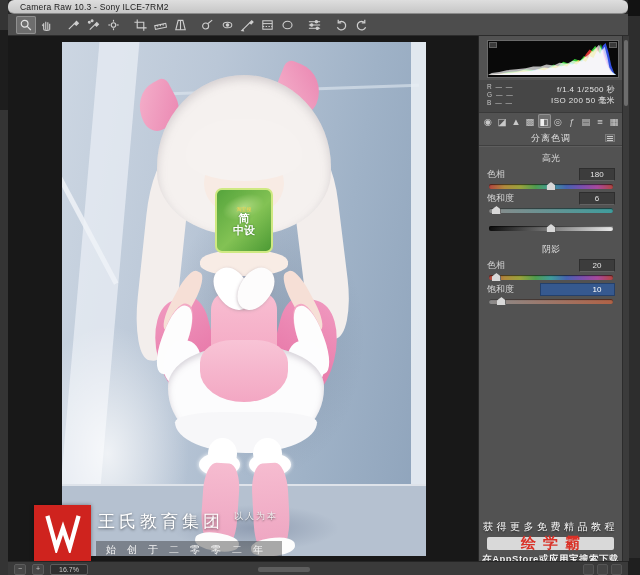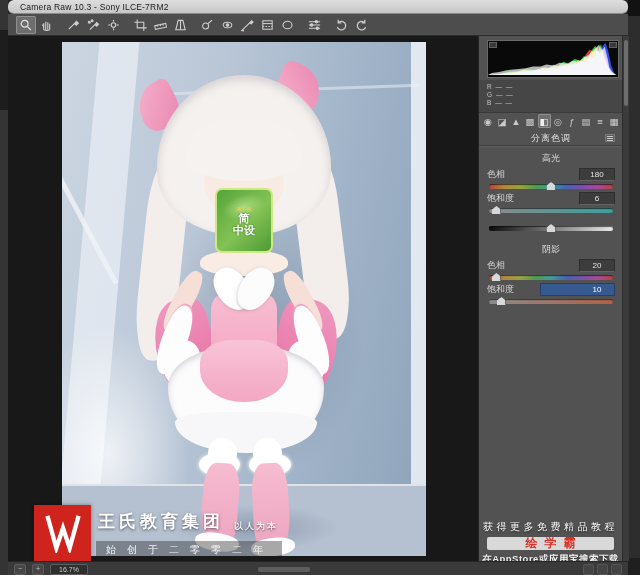--- a/index.html
+++ b/index.html
@@ -89,21 +89,21 @@
   .boot-l{position:absolute;left:38.5%;top:82%;width:10%;height:17%;background:linear-gradient(#f6bcd0,#eda3c0);border-radius:32% 32% 35% 45%;transform:rotate(4deg);}
   .boot-r{position:absolute;left:52.5%;top:82%;width:10%;height:18%;background:linear-gradient(#f6bcd0,#eda3c0);border-radius:32% 32% 45% 35%;transform:rotate(-3deg);}
   .sole-l{position:absolute;left:36.5%;top:95.5%;width:12%;height:3.5%;background:#fdfdfd;border-radius:45%;transform:rotate(8deg);}
   .sole-r{position:absolute;left:52%;top:96.5%;width:12%;height:3.5%;background:#fdfdfd;border-radius:45%;transform:rotate(-6deg);}
   .seat-shadow{position:absolute;left:30%;top:90%;width:46%;height:9%;
     background:radial-gradient(closest-side,rgba(90,105,135,.4),rgba(90,105,135,0));}
 
   
   .ws-logo{position:absolute;left:34px;top:505px;width:57px;height:56px;background:#cf231e;
     display:flex;align-items:center;justify-content:center;box-shadow:0 0 4px rgba(0,0,0,.4);}
-  .ws-text{position:absolute;left:98px;top:510px;display:flex;align-items:flex-end;font-weight:bold;}
+  .ws-text{position:absolute;left:98px;top:510px;display:flex;align-items:flex-start;}
   .ws-brand{font-size:17px;color:#ffffff;letter-spacing:4px;text-shadow:0 1px 3px rgba(0,0,0,.55);}
   .ws-slogan{font-size:9px;color:#f2f2f2;letter-spacing:2px;margin-left:10px;text-shadow:0 1px 2px rgba(0,0,0,.55);}
   .ws-sub{position:absolute;left:96px;top:541px;font-size:10px;color:#f5f5f5;letter-spacing:11px;
     background:rgba(30,30,30,.38);padding:2px 8px 2px 10px;}
 
   
   .panel{position:absolute;left:478px;top:36px;width:144px;height:525px;background:#525252;border-left:1px solid #262626;}
   .hist-box{position:absolute;left:8px;top:4px;width:130px;height:36px;background:#090909;border:1px solid #6a6a6a;}
   .hist-box svg{position:absolute;left:0;top:0;}
   .hist-box svg polygon{mix-blend-mode:screen;}
@@ -139,21 +139,21 @@
   .slider.balance{background:linear-gradient(90deg,#0c0c0c,#e8e8e8);}
   .slider.sat-sh{background:linear-gradient(90deg,#8b8b8b,#b06246);}
   .handle{position:absolute;top:-2px;width:9px;height:8px;background:#d8d8d8;transform:translateX(-50%);
     clip-path:polygon(50% 0,100% 45%,100% 100%,0 100%,0 45%);box-shadow:0 0 1px #000;}
   .spacer10{height:10px;} .spacer8{height:8px;}
 
   
   .ad{position:absolute;left:479px;top:520px;width:143px;text-align:center;}
   .ad-line1{font-size:10px;color:#fafafa;letter-spacing:3.5px;text-shadow:0 1px 2px rgba(0,0,0,.6);}
   .ad-bar{margin:3px 8px 0;height:13px;background:#d9d9d9;border-radius:2px;display:flex;align-items:center;justify-content:center;}
-  .ad-brand{font-size:12px;font-weight:bold;color:#da3127;letter-spacing:7px;padding-left:7px;}
+  .ad-brand{font-size:15px;font-weight:bold;color:#da3127;letter-spacing:7px;padding-left:7px;}
   .ad-line2{margin-top:3px;font-size:9.5px;color:#ececec;letter-spacing:.5px;text-shadow:0 1px 2px rgba(0,0,0,.6);font-weight:bold;}
   .ad-line2 b{color:#ffffff;}
 
   .vscroll{position:absolute;left:622px;top:36px;width:6px;height:525px;background:#3b3b3b;border-left:1px solid #2c2c2c;}
   .vthumb{position:absolute;left:1px;top:4px;width:4px;height:66px;background:#6d6d6d;border-radius:2px;}
 
   
   .status-bar{position:absolute;left:8px;top:561px;width:620px;height:14px;background:#3a3a3a;border-top:1px solid #252525;
     display:flex;align-items:center;}
   .sb-btn{width:10px;height:9px;margin-left:6px;border:1px solid #5c5c5c;background:#474747;color:#c3c3c3;
@@ -360,20 +360,24 @@
       <div class="clip-ind l"></div>
       <div class="clip-ind r"></div>
     </div>
 
     <div class="exif">
       <div class="rgb-col">
         <div class="rgb-row"><span>R</span> <span>— —</span></div>
         <div class="rgb-row"><span>G</span> <span>— —</span></div>
         <div class="rgb-row"><span>B</span> <span>— —</span></div>
       </div>
+      <div class="exif-col">
+        <div class="exif-line">f/1.4  1/2500 秒</div>
+        <div class="exif-line">ISO 200   50 毫米</div>
+      </div>
     </div>
 
     <div class="tabs">
       <span class="ptab">◉</span>
       <span class="ptab">◪</span>
       <span class="ptab">▲</span>
       <span class="ptab">▩</span>
       <span class="ptab active">◧</span>
       <span class="ptab">◎</span>
       <span class="ptab">ƒ</span>

